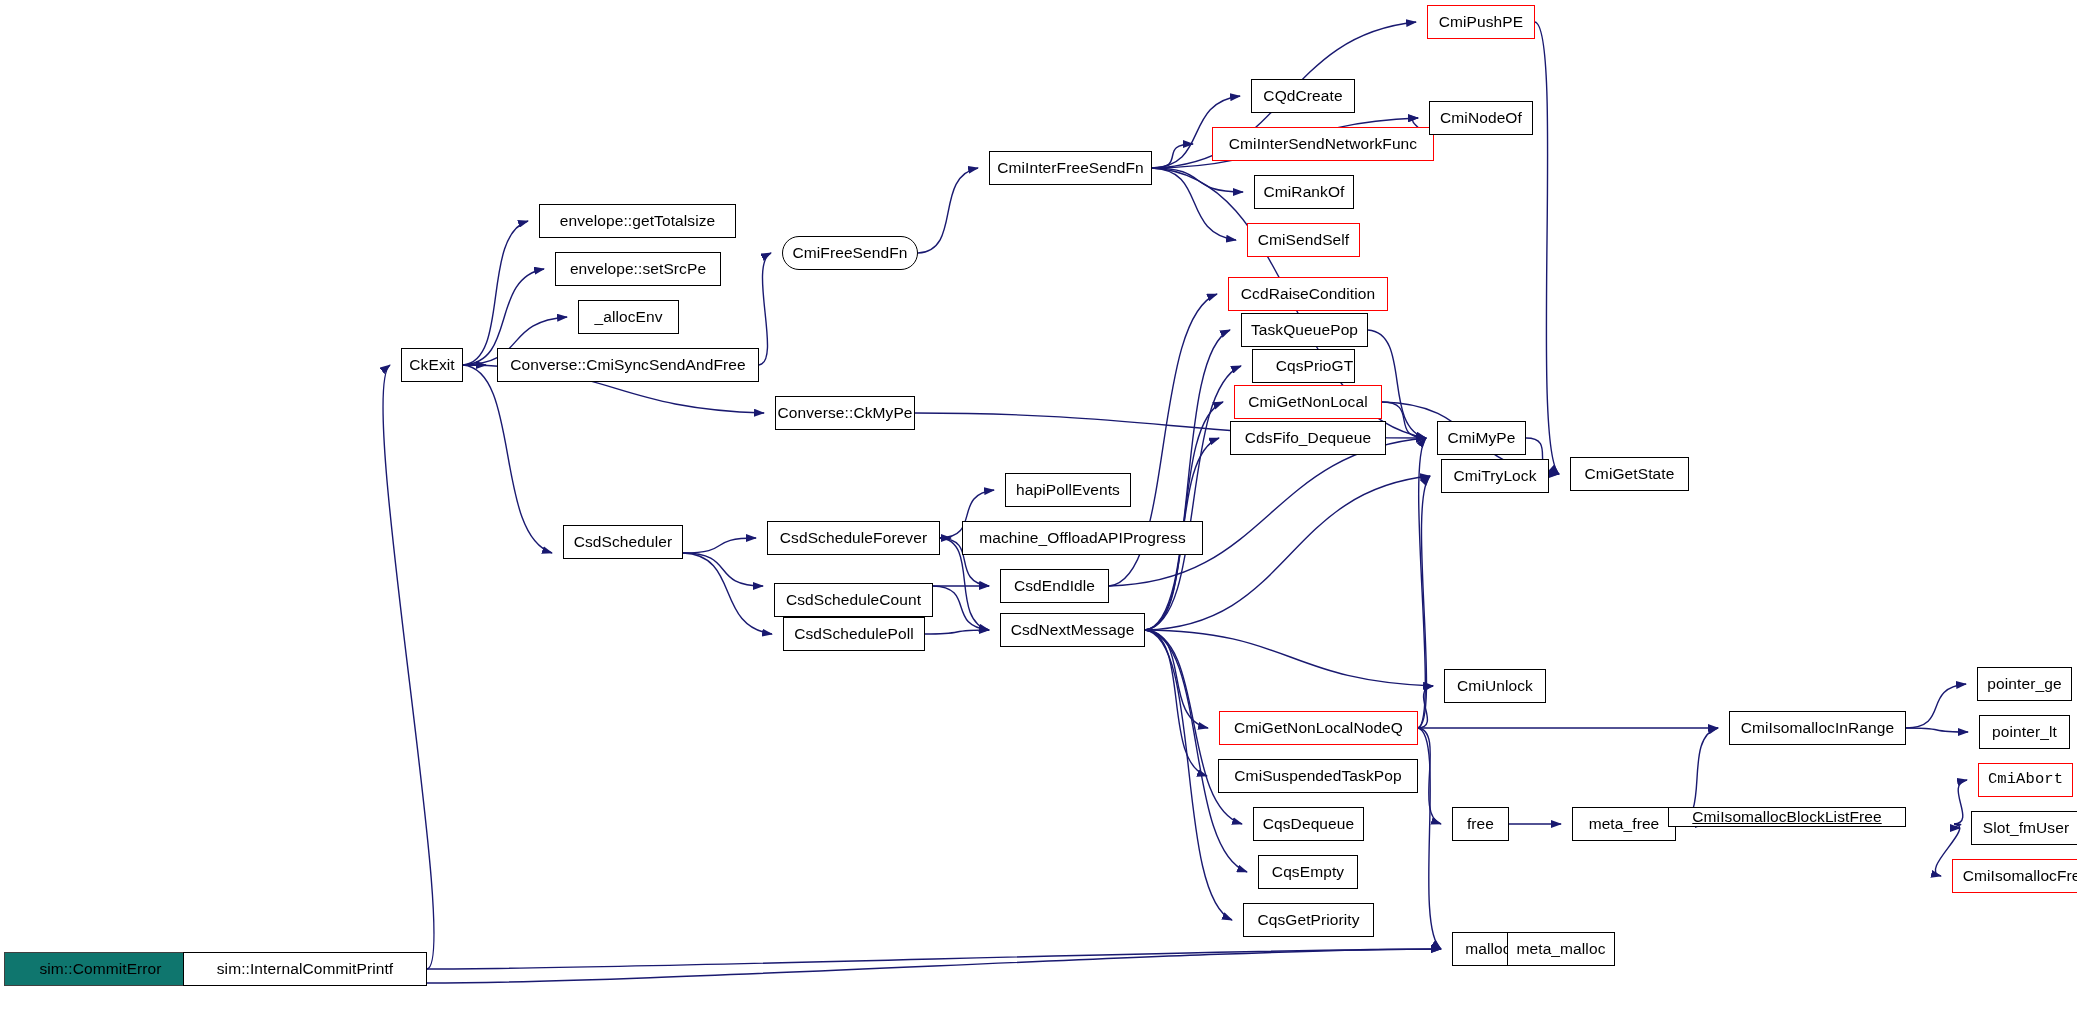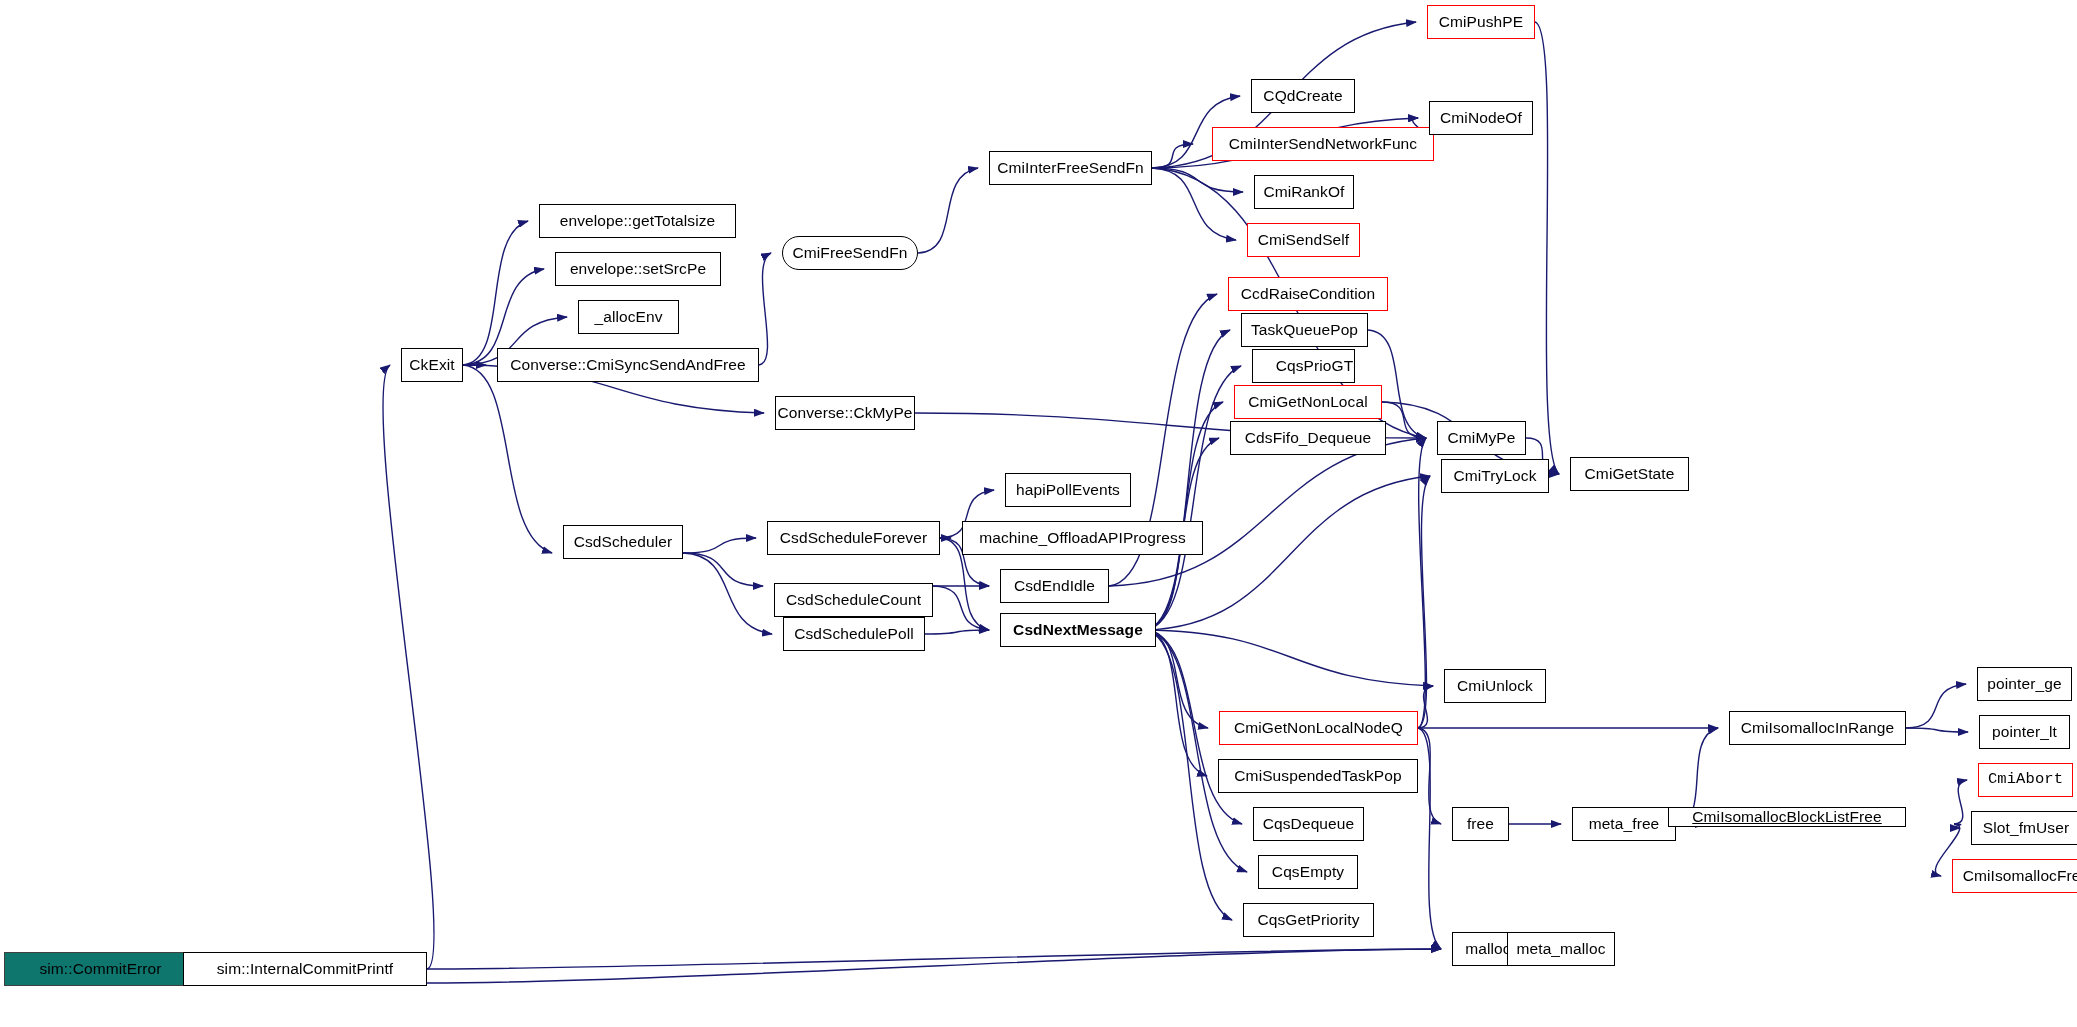--- a/index.html
+++ b/index.html
@@ -108,21 +108,21 @@
       <div class="node" style="left: 1429px; top: 101px; width: 104px; height: 34px;">CmiNodeOf</div>
       <div class="node" style="left: 1437px; top: 421px; width: 89px; height: 34px;">CmiMyPe</div>
       <div class="node" style="left: 1570px; top: 457px; width: 119px; height: 34px;">CmiGetState</div>
       <div class="node" style="left: 563px; top: 525px; width: 120px; height: 34px;">CsdScheduler</div>
       <div class="node" style="left: 767px; top: 521px; width: 173px; height: 34px;">CsdScheduleForever</div>
       <div class="node" style="left: 774px; top: 583px; width: 159px; height: 34px;">CsdScheduleCount</div>
       <div class="node" style="left: 783px; top: 617px; width: 142px; height: 34px;">CsdSchedulePoll</div>
       <div class="node" style="left: 1005px; top: 473px; width: 126px; height: 34px;">hapiPollEvents</div>
       <div class="node" style="left: 962px; top: 521px; width: 241px; height: 34px;">machine_OffloadAPIProgress</div>
       <div class="node" style="left: 1000px; top: 569px; width: 109px; height: 34px;">CsdEndIdle</div>
-      <div class="node" style="left: 1000px; top: 613px; width: 156px; height: 34px; font-weight: bold;">CsdNextMessage</div>
+      <div class="node" style="left: 1000px; top: 613px; width: 145px; height: 34px;">CsdNextMessage</div>
       <div class="node red" style="left: 1228px; top: 277px; width: 160px; height: 34px;">CcdRaiseCondition</div>
       <div class="node" style="left: 1241px; top: 313px; width: 127px; height: 34px;">TaskQueuePop</div>
       <div class="node" style="left: 1252px; top: 349px; width: 103px; height: 34px; padding-left: 22px;">CqsPrioGT</div>
       <div class="node red" style="left: 1234px; top: 385px; width: 148px; height: 34px;">CmiGetNonLocal</div>
       <div class="node" style="left: 1230px; top: 421px; width: 156px; height: 34px;">CdsFifo_Dequeue</div>
       <div class="node" style="left: 1441px; top: 459px; width: 108px; height: 34px;">CmiTryLock</div>
       <div class="node" style="left: 1444px; top: 669px; width: 102px; height: 34px;">CmiUnlock</div>
       <div class="node red" style="left: 1219px; top: 711px; width: 199px; height: 34px;">CmiGetNonLocalNodeQ</div>
       <div class="node" style="left: 1218px; top: 759px; width: 200px; height: 34px;">CmiSuspendedTaskPop</div>
       <div class="node" style="left: 1253px; top: 807px; width: 111px; height: 34px;">CqsDequeue</div>

